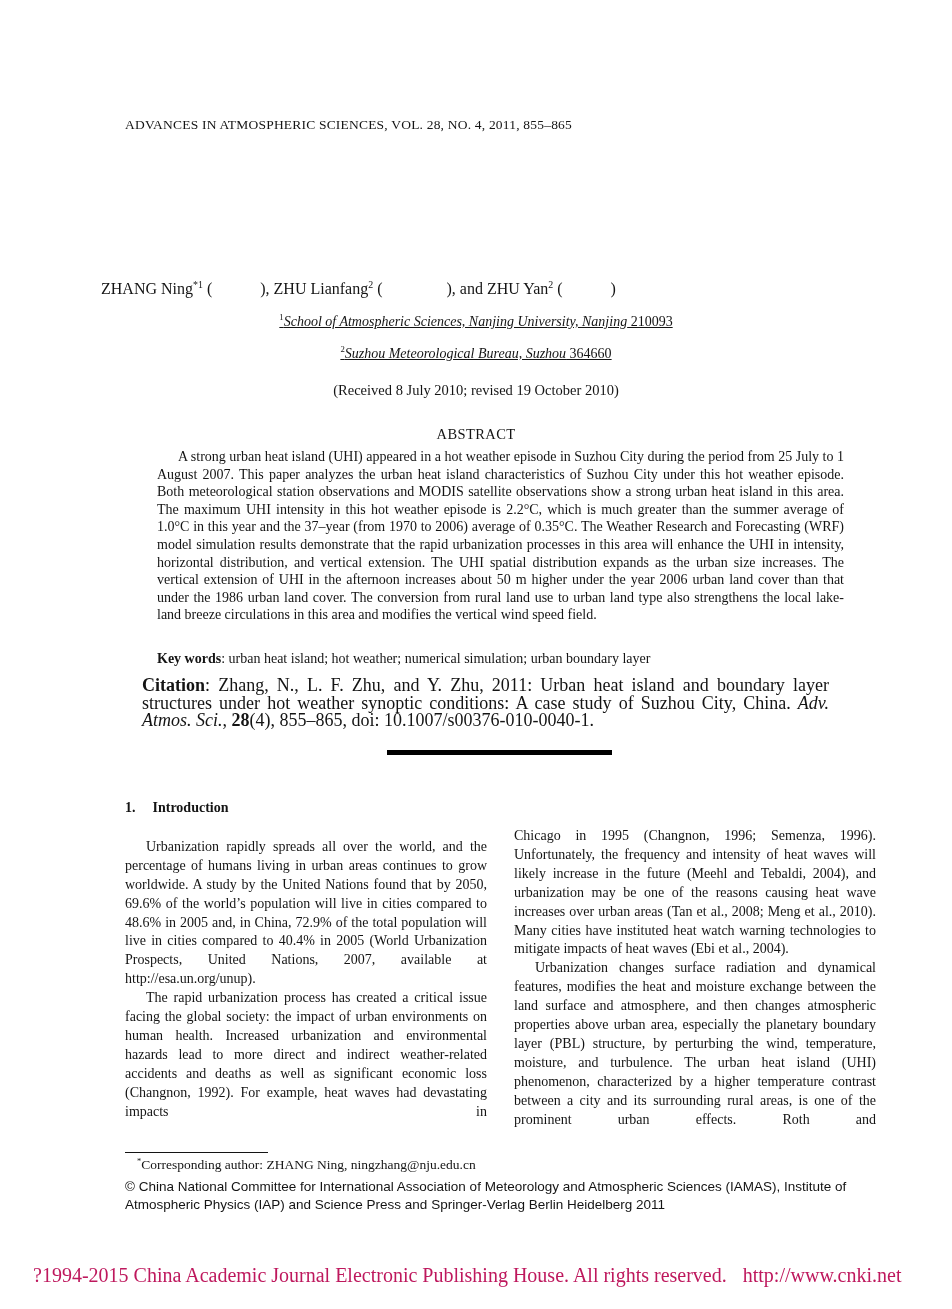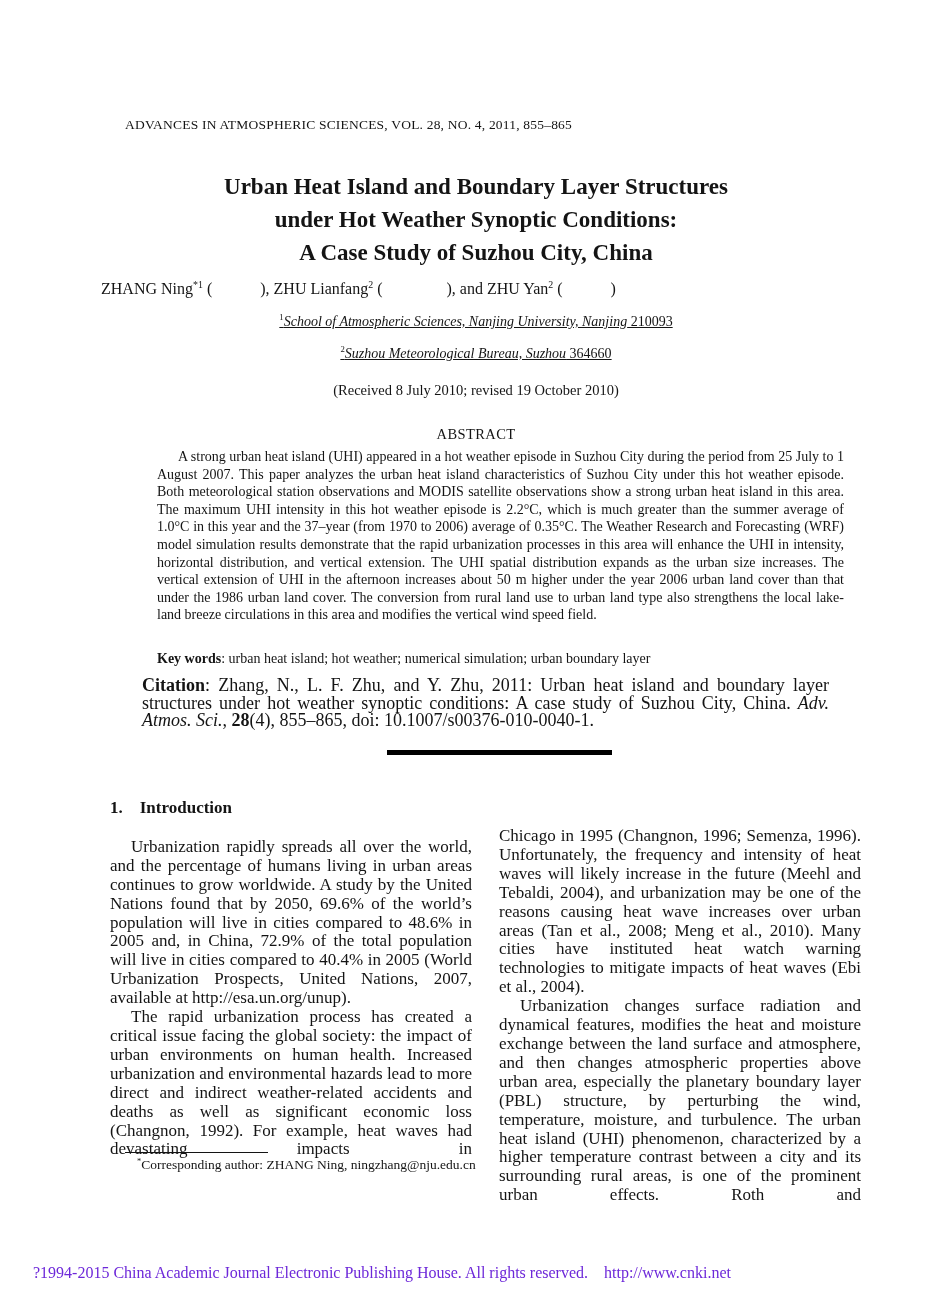--- a/index.html
+++ b/index.html
@@ -51,23 +51,23 @@
     font-size: 18px; line-height: 17.6px; text-align: justify;
   }
   .bold-label { font-weight: bold; }
   .italic { font-style: italic; }
   .bold { font-weight: bold; }
   .divider-bar {
     position: absolute; left: 387px; top: 750px; width: 225px; height: 5px;
     background: #000000;
   }
   .columns {
-    position: absolute; left: 110px; top: 799px; width: 751px;
+    position: absolute; left: 125px; top: 799px; width: 751px;
     display: flex; gap: 27px;
-    font-size: 17px; line-height: 18.9px;
+    font-size: 14px; line-height: 18.9px;
   }
   .col { width: 363px; text-align: justify; }
   .sec-heading { font-weight: bold; margin: 0 0 20px 0; }
   .sec-num { margin-right: 17px; }
   .col p { margin: 0; text-indent: 21px; }
   .col p.cont { text-align-last: justify; }
   .col p.no-indent { text-indent: 0; margin-top: 28px; }
   .footnote-divider {
     position: absolute; left: 125px; top: 1152px; width: 143px;
     border-top: 1.6px solid #141414;
@@ -75,36 +75,31 @@
   .corresponding {
     position: absolute; left: 137px; top: 1157px; font-size: 13.5px; white-space: nowrap;
   }
   .copyright {
     position: absolute; left: 125px; top: 1178px; width: 752px;
     font-family: "Liberation Sans", sans-serif;
     font-size: 13.5px; line-height: 17.5px; font-weight: 300;
   }
   .watermark {
     position: absolute; left: 33px; top: 1264px;
-    font-size: 16px; color: #6d28d9; white-space: nowrap; text-align: right;
+    font-size: 20px; color: #be185d; white-space: nowrap; text-align: right;
   }
   .wm-url { margin-left: 16px; }
 </style>
 </head>
 <body>
 
 <div class="page">
 
   <div class="journal-header">ADVANCES IN ATMOSPHERIC SCIENCES, VOL. 28, NO. 4, 2011, 855–865</div>
 
-  <h1 class="title">
-    <span class="title-line">Urban Heat Island and Boundary Layer Structures</span>
-    <span class="title-line">under Hot Weather Synoptic Conditions:</span>
-    <span class="title-line">A Case Study of Suzhou City, China</span>
-  </h1>
 
   <div class="authors">
     <span>ZHANG Ning</span><sup>*1</sup><span> (   )</span><span>, </span><span>ZHU Lianfang</span><sup>2</sup><span> (    )</span><span>, and </span><span>ZHU Yan</span><sup>2</sup><span> (   )</span>
   </div>
 
   <div class="affil affil-1">
     <sup>1</sup><span class="affil-text">School of Atmospheric Sciences, Nanjing University, Nanjing</span><span> 210093</span>
   </div>
 
   <div class="affil affil-2">
@@ -140,18 +135,21 @@
       <p class="cont">Urbanization changes surface radiation and dynamical features, modifies the heat and moisture exchange between the land surface and atmosphere, and then changes atmospheric properties above urban area, especially the planetary boundary layer (PBL) structure, by perturbing the wind, temperature, moisture, and turbulence. The urban heat island (UHI) phenomenon, characterized by a higher temperature contrast between a city and its surrounding rural areas, is one of the prominent urban effects. Roth and</p>
     </div>
   </div>
 
   <div class="footnote-divider"></div>
 
   <div class="corresponding">
     <sup>*</sup><span>Corresponding author: ZHANG Ning, ningzhang@nju.edu.cn</span>
   </div>
 
+  <div class="copyright">
+    <span>© </span><span>China National Committee for International Association of Meteorology and Atmospheric Sciences (IAMAS), Institute of Atmospheric Physics (IAP) and Science Press and Springer-Verlag Berlin Heidelberg 2011</span>
+  </div>
 
   <div class="watermark">
     <span>?1994-2015 China Academic Journal Electronic Publishing House. All rights reserved.</span><span class="wm-url">http://www.cnki.net</span>
   </div>
 
 </div>
 
 </body></html>

